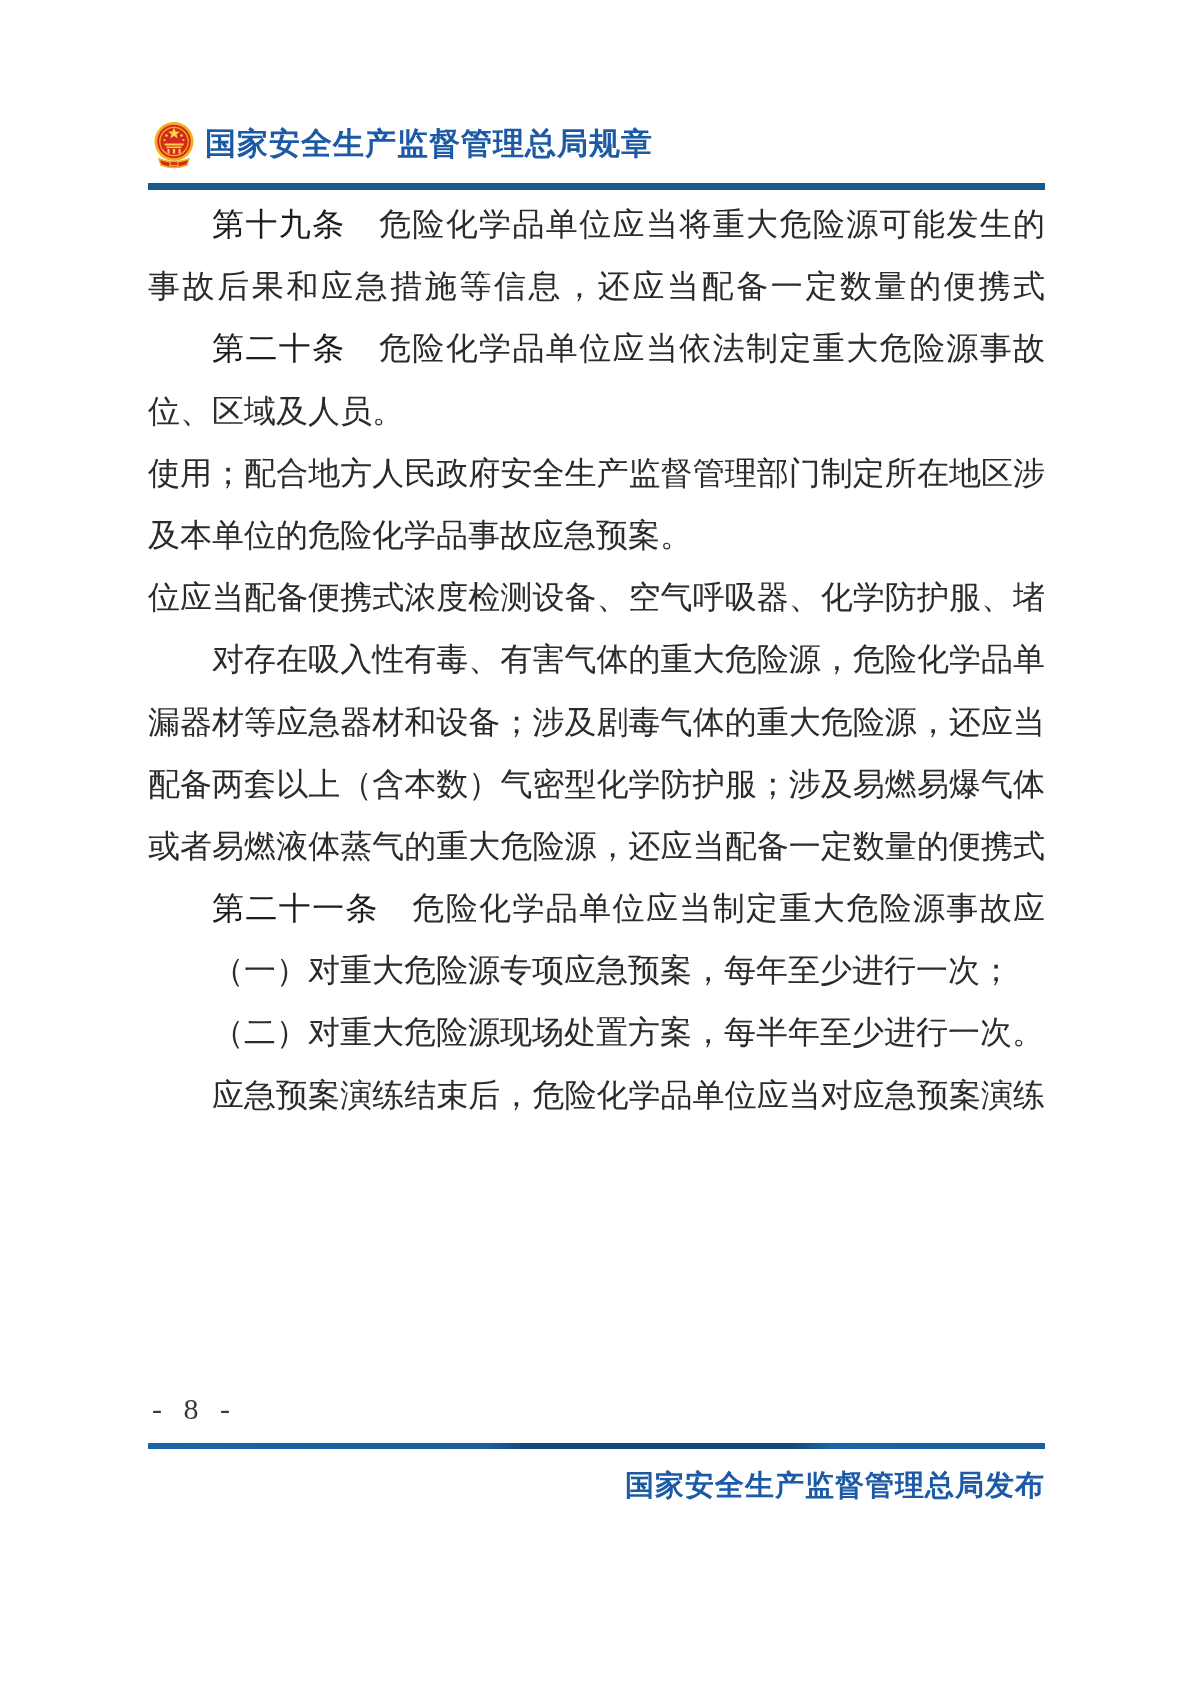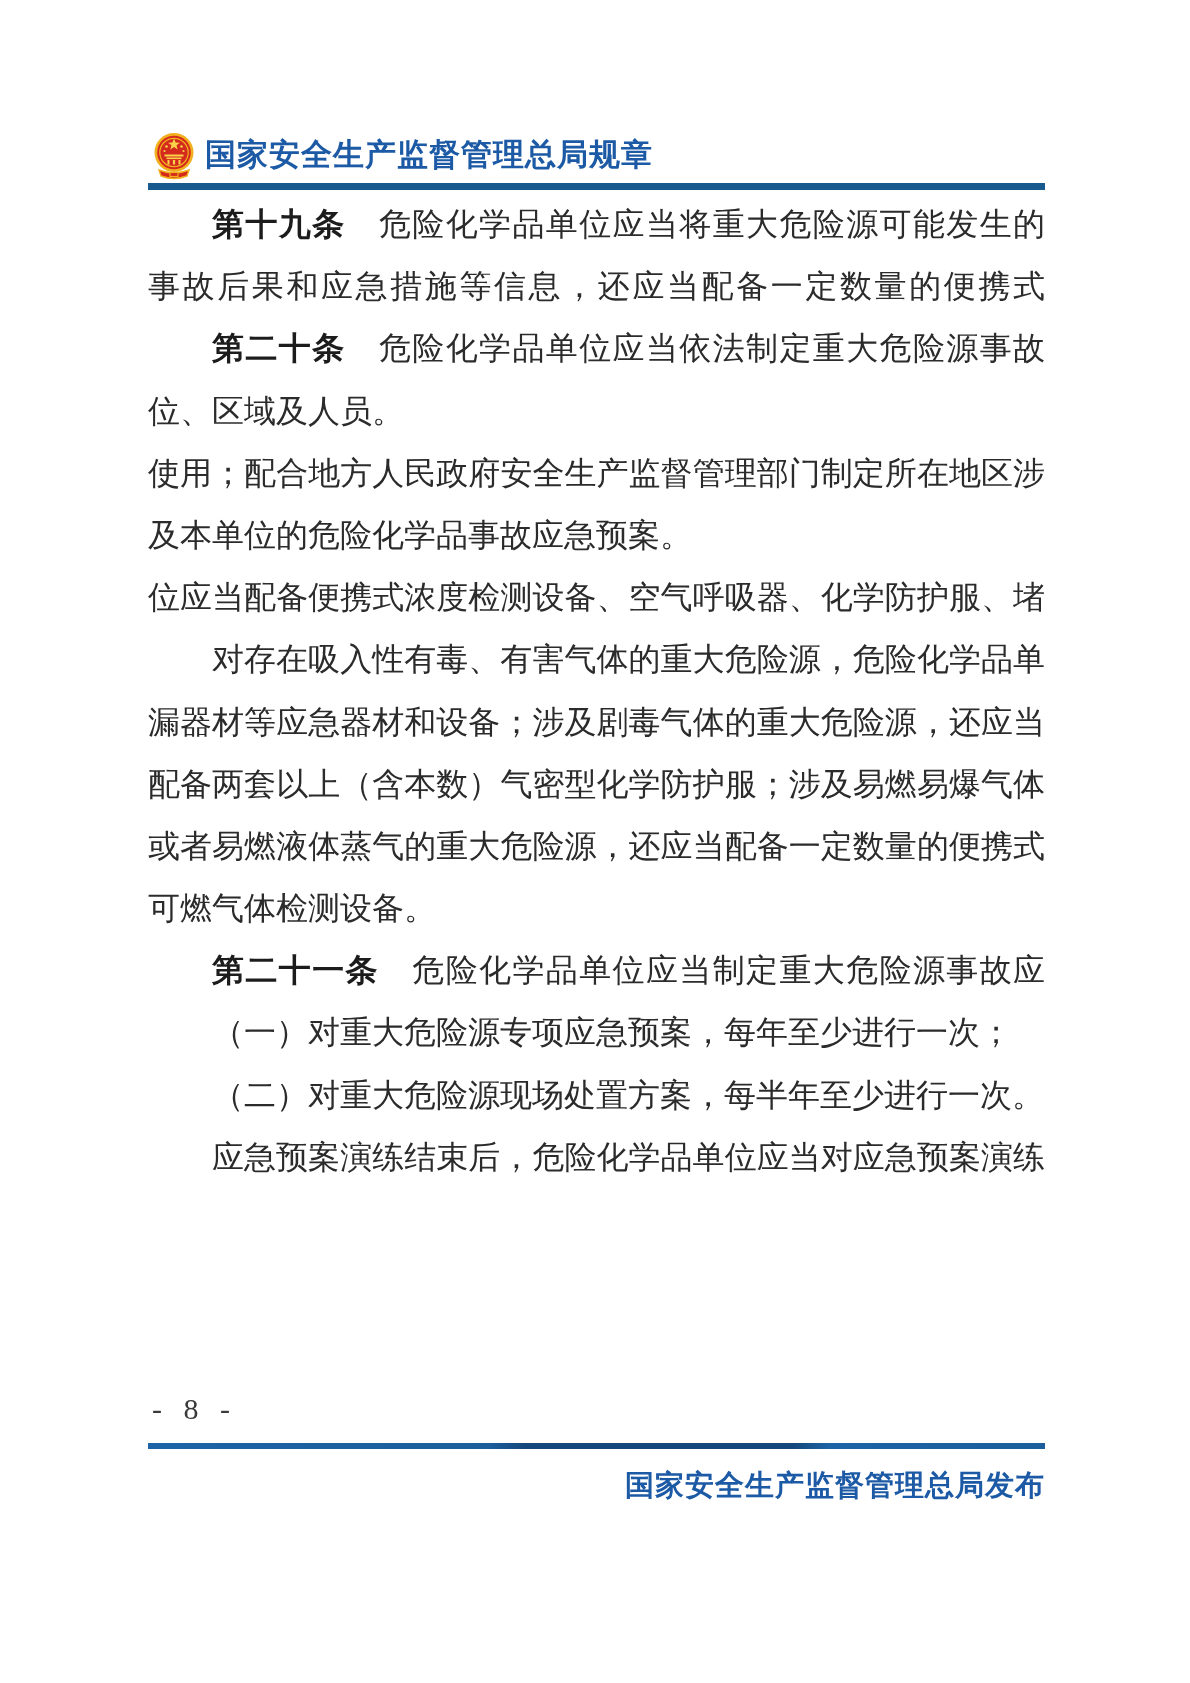--- a/index.html
+++ b/index.html
@@ -4,21 +4,21 @@
 <style>
   html,body{margin:0;padding:0;background:#ffffff;}
   .page{
     position:relative;
     width:1190px;height:1683px;
     background:#ffffff;
     overflow:hidden;
     font-family:"Liberation Serif","DejaVu Serif",serif;
   }
   
-  .hdr{position:absolute;left:148px;top:123px;width:897px;height:64px;}
+  .hdr{position:absolute;left:148px;top:112px;width:897px;height:64px;}
   .emblem{position:absolute;left:3px;top:3px;width:46px;height:56px;}
   .hdr-title{
     position:absolute;left:57px;top:10px;
     font-family:"Liberation Sans","DejaVu Sans",sans-serif;
     font-weight:700;font-size:31px;line-height:44px;
     color:#1d5aa5;letter-spacing:1px;white-space:nowrap;
   }
   .hdr-rule{
     position:absolute;left:148px;top:183px;width:897px;height:7px;
     background:#185a8d;
@@ -29,21 +29,21 @@
     font-size:32px;color:#2b2b2b;
   }
   .line{
     height:62.2px;line-height:62.2px;
     white-space:normal;overflow:visible;
   }
   .i{text-indent:2em;}
   .j{text-align:justify;text-align-last:justify;text-justify:inter-ideograph;}
   .art{
     font-family:"Liberation Sans","DejaVu Sans",sans-serif;
-    font-weight:700;color:#1c1c1c;
+    font-weight:400;color:#1c1c1c;
   }
   
   .pageno{
     position:absolute;left:152px;top:1392px;
     font-size:30px;color:#3a3a3a;letter-spacing:7px;white-space:nowrap;
   }
   .ftr-rule{
     position:absolute;left:148px;top:1443px;width:897px;height:6px;
     background:linear-gradient(90deg,#1c64a6 0%,#1b5e9b 38%,#14487c 42%,#14487c 72%,#1c64a6 76%,#1b5e9b 100%);
   }
@@ -87,21 +87,20 @@
     <div class="line j"><span>事故后果和应急措施等信息，还应当配备一定数量的便携式</span></div>
     <div class="line i j"><span class="art">第二十条</span><span>　危险化学品单位应当依法制定重大危险源事故</span></div>
     <div class="line"><span>位、区域及人员。</span></div>
     <div class="line j"><span>使用；配合地方人民政府安全生产监督管理部门制定所在地区涉</span></div>
     <div class="line"><span>及本单位的危险化学品事故应急预案。</span></div>
     <div class="line j"><span>位应当配备便携式浓度检测设备、空气呼吸器、化学防护服、堵</span></div>
     <div class="line i j"><span>对存在吸入性有毒、有害气体的重大危险源，危险化学品单</span></div>
     <div class="line j"><span>漏器材等应急器材和设备；涉及剧毒气体的重大危险源，还应当</span></div>
     <div class="line j"><span>配备两套以上（含本数）气密型化学防护服；涉及易燃易爆气体</span></div>
     <div class="line j"><span>或者易燃液体蒸气的重大危险源，还应当配备一定数量的便携式</span></div>
-    <div class="line"><span>可燃气体检测设备。</span></div>
     <div class="line i j"><span class="art">第二十一条</span><span>　危险化学品单位应当制定重大危险源事故应</span></div>
     <div class="line i"><span>（一）对重大危险源专项应急预案，每年至少进行一次；</span></div>
     <div class="line i"><span>（二）对重大危险源现场处置方案，每半年至少进行一次。</span></div>
     <div class="line i j"><span>应急预案演练结束后，危险化学品单位应当对应急预案演练</span></div>
   </div>
 
   <div class="pageno">- 8 -</div>
   <div class="ftr-rule"></div>
   <div class="publisher">国家安全生产监督管理总局发布</div>
 

